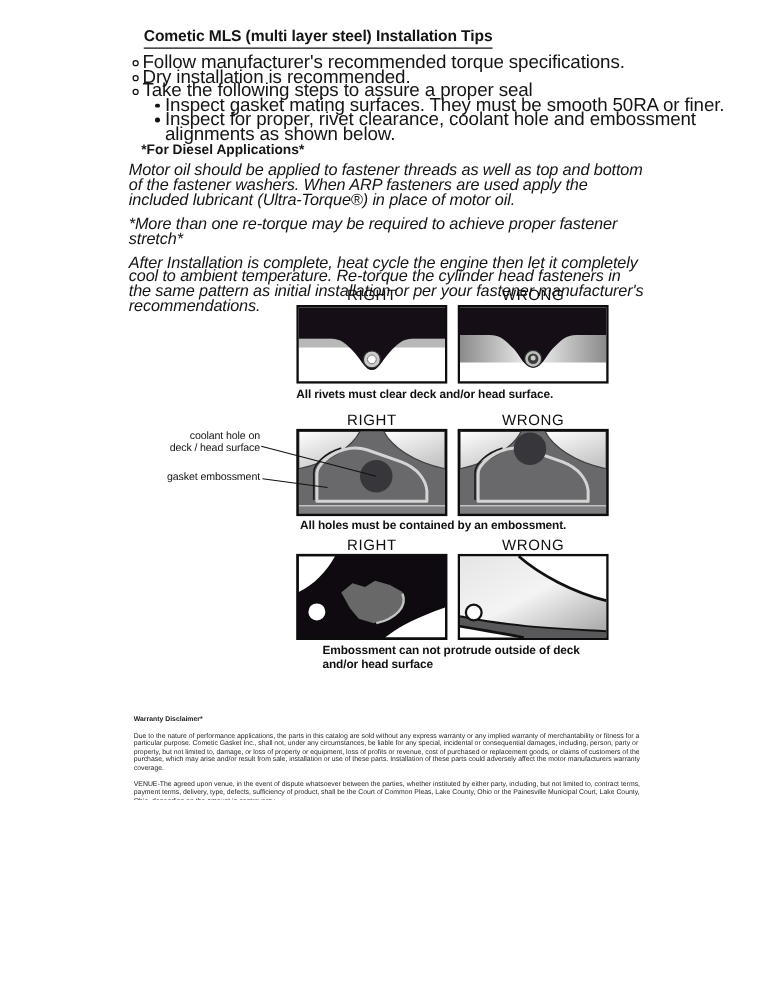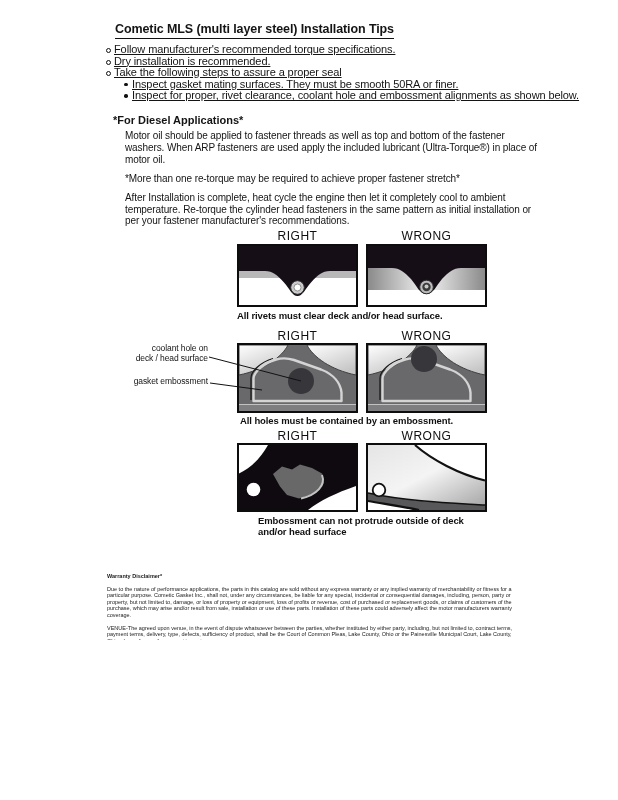--- a/index.html
+++ b/index.html
@@ -7,29 +7,29 @@
     position:relative; width:618px; height:640px; background:#ffffff;
     font-family:"Liberation Sans", sans-serif; color:#141414; overflow:hidden;
   }
 
   .title {
     position:absolute; left:115px; top:22px; margin:0;
     font-size:12.5px; font-weight:bold; letter-spacing:-0.1px;
     border-bottom:1.6px solid #111; padding-bottom:1.5px; display:inline-block;
   }
 
-  .bullets { position:absolute; left:106px; top:44px; font-size:11px; letter-spacing:-0.1px;text-decoration:underline; }
+  .bullets { position:absolute; left:106px; top:44px; font-size:15px; letter-spacing:-0.1px; }
   .b { position:relative; padding-left:8px; line-height:11.5px; }
   .b.sub { margin-left:18px; }
   .mk { position:absolute; left:0; top:4px; width:3px; height:3px; border-radius:50%; }
   .mk.ring { border:1px solid #111; }
   .mk.dot  { background:#111; width:3.5px; height:3.5px; }
 
   .diesel-h { position:absolute; left:113px; top:114px; margin:0; font-size:11px; font-weight:bold; }
-  .diesel-p { position:absolute; left:125px; top:130px; width:414px; font-size:10px; line-height:11.9px; letter-spacing:-0.1px; }
+  .diesel-p { position:absolute; left:103px; top:130px; width:414px; font-size:13px; line-height:11.9px; letter-spacing:-0.1px;font-style:italic; }
   .diesel-p p { margin:0 0 7px 0; }
 
   .fig-label { position:absolute; width:121px; text-align:center; font-size:12px; letter-spacing:0.5px; color:#0e0e0e; }
   .panel { position:absolute; }
   .panel svg { display:block; }
   .cap { position:absolute; font-size:9.5px; letter-spacing:-0.1px; white-space:nowrap; color:#101010;font-weight:bold; }
   .cap.wrap { white-space:normal; width:218px; line-height:11px;margin-left:21px; }
 
   .ann { position:absolute; left:98px; width:110px; text-align:right; font-size:8.5px; line-height:10px; letter-spacing:-0.1px; }
   .leaders { position:absolute; left:208px; top:348px; }

